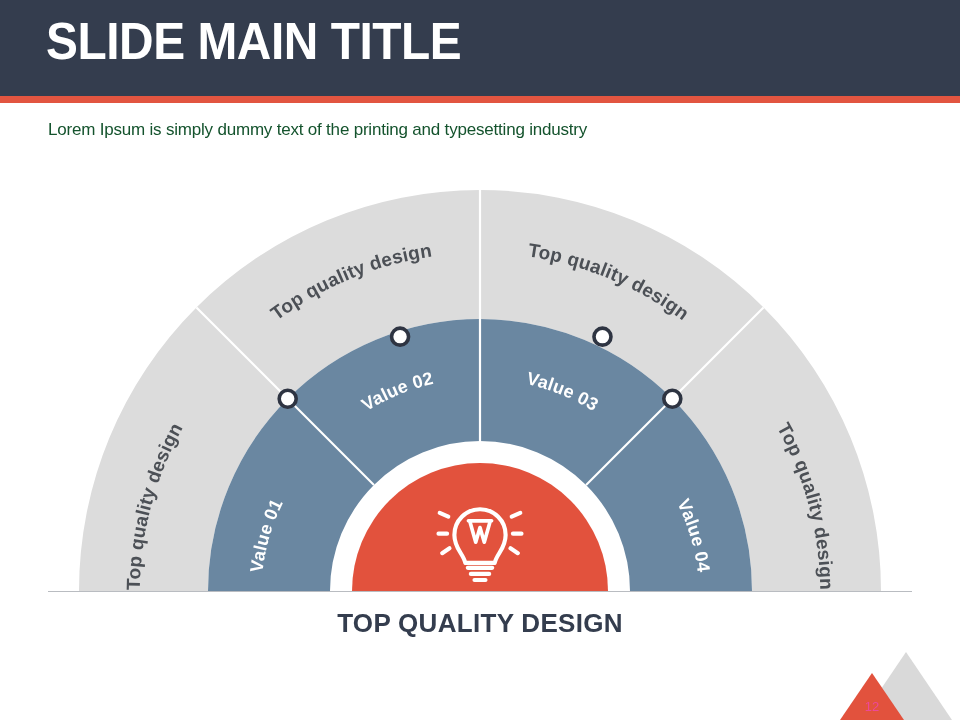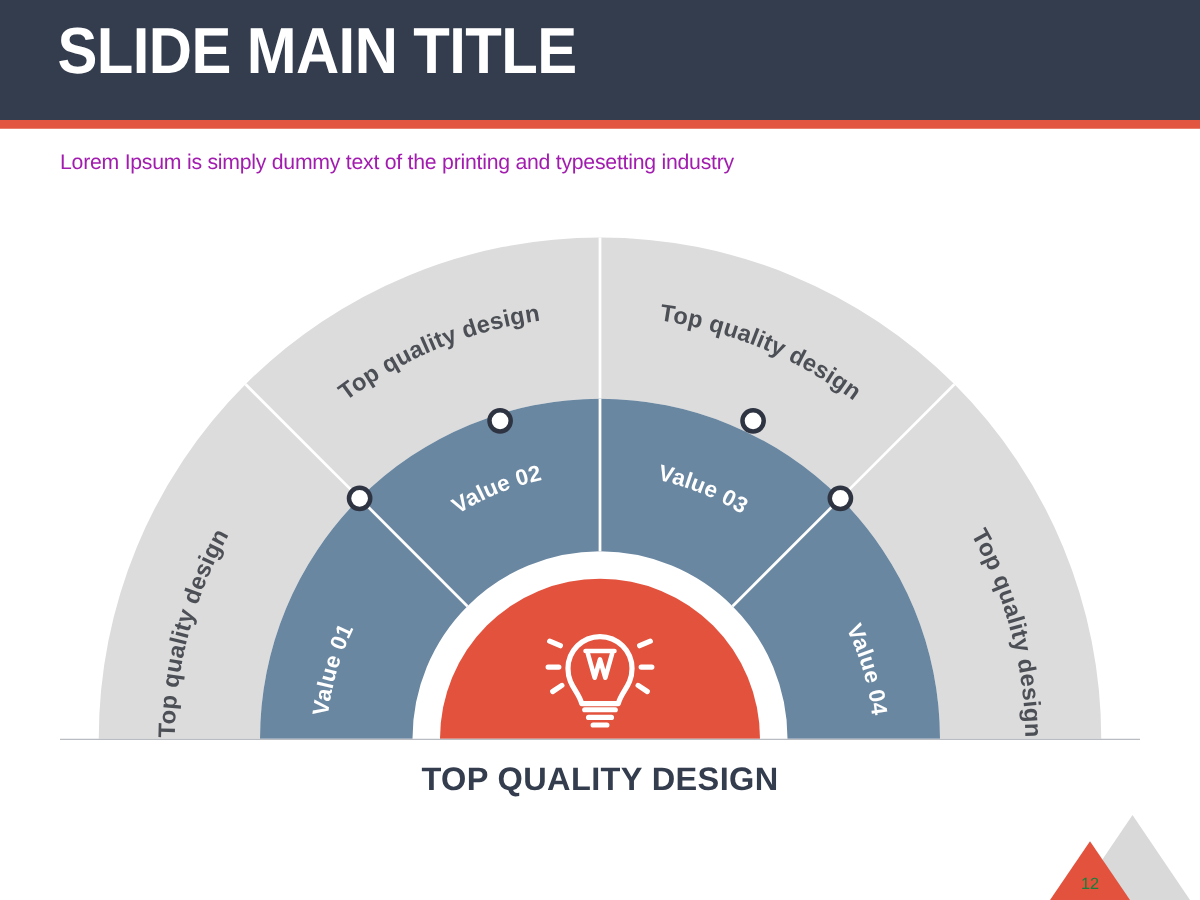--- a/index.html
+++ b/index.html
@@ -25,21 +25,21 @@
     white-space:nowrap;
   }
   #accent-bar {
     position:absolute; left:0; top:96px; width:960px; height:7px;
     background:#e25540;
   }
 
   
   #subtitle {
     position:absolute; left:48px; top:120px;
-    font-size:17px; color:#a21caf; letter-spacing:-0.2px;
+    font-size:17px; color:#14532d; letter-spacing:-0.2px;
     white-space:nowrap;
   }
 
   
   #diagram-wrap {
     position:absolute; left:0; top:150px; width:960px; height:460px;
   }
   #diagram-svg { display:block; }
 
   .seg-outer { fill:#dcdcdc; }
@@ -84,21 +84,21 @@
   }
   #tri-red {
     position:absolute; right:56px; bottom:0;
     width:0; height:0;
     border-left:32px solid transparent;
     border-right:32px solid transparent;
     border-bottom:47px solid #e2523d;
   }
   #page-number {
     position:absolute; right:74px; bottom:6px;
-    font-size:13px; color:#15803d; font-weight:normal;
+    font-size:13px; color:#ec4899; font-weight:normal;
     width:28px; text-align:center;
   }
 </style>
 </head>
 <body>
 
 <div id="header-bar"></div>
 <div id="slide-title">SLIDE MAIN TITLE</div>
 <div id="accent-bar"></div>
 

